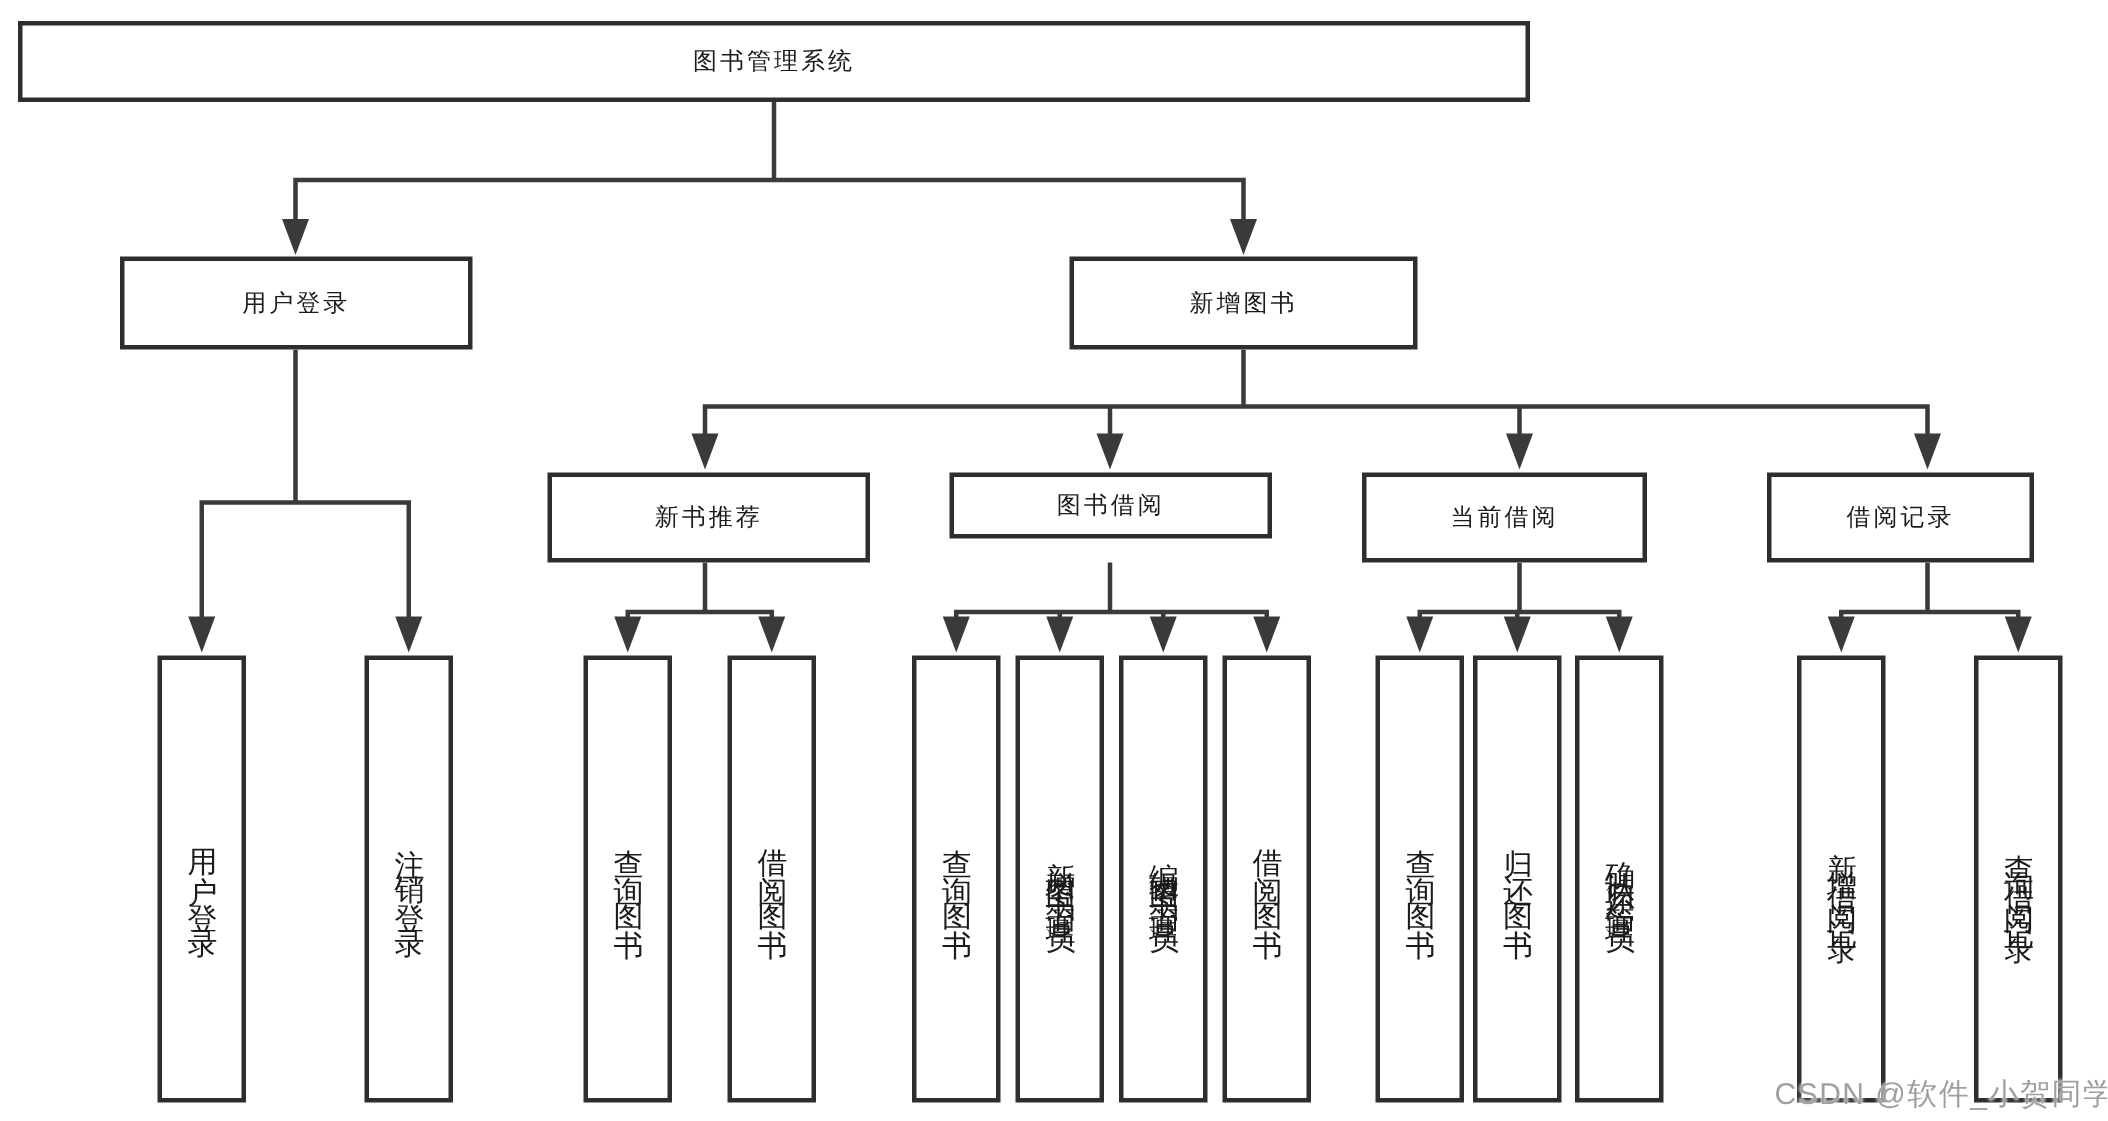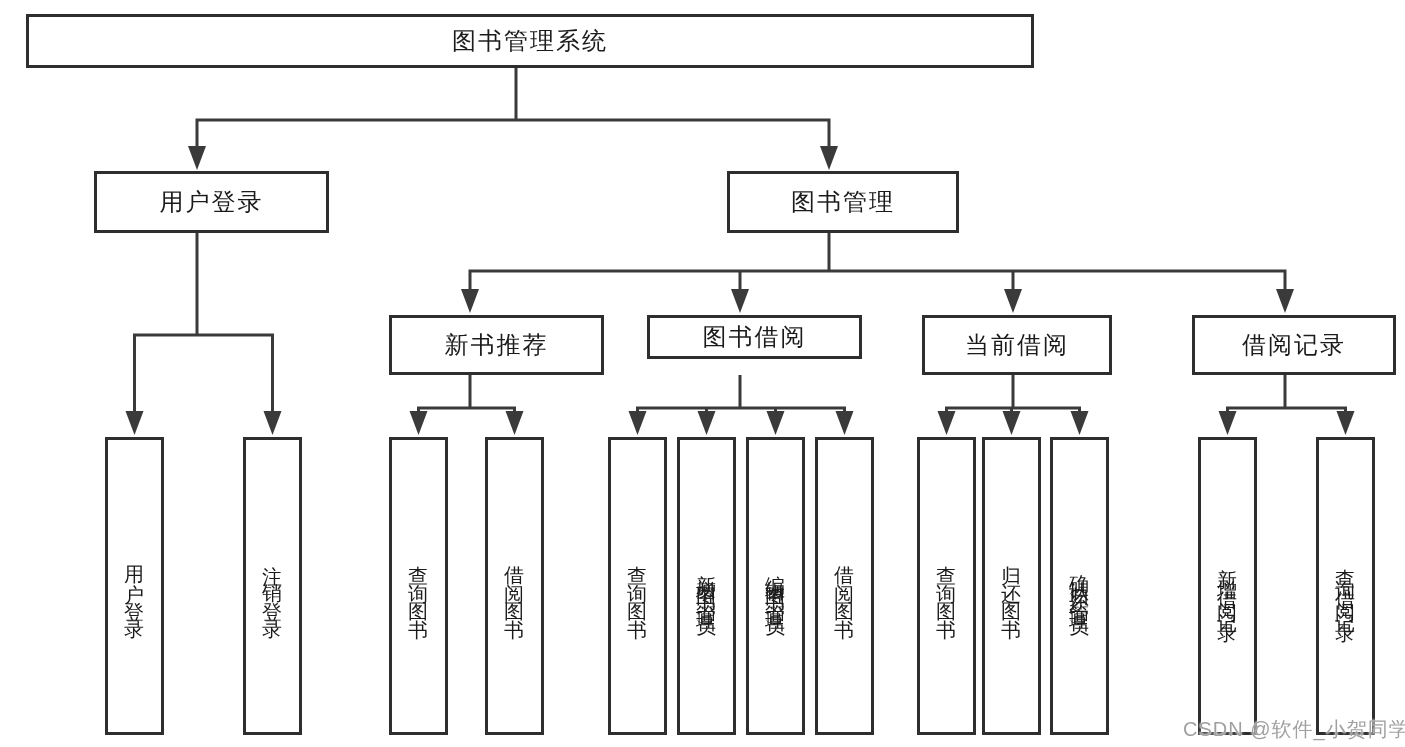--- a/index.html
+++ b/index.html
@@ -12,21 +12,21 @@
   }
   .wires{position:absolute;left:0;top:0;width:1405px;height:747px;}
   .node{
     position:absolute;
     box-sizing:border-box;
     border:3px solid #2e2e2e;
     background:#ffffff;
     display:flex;align-items:center;justify-content:center;
     color:#1b1b1b;
   }
-  .h{font-size:24px;letter-spacing:2px;white-space:nowrap;margin-left:14px;}
+  .h{font-size:16px;letter-spacing:2px;white-space:nowrap;}
   .v span{
     writing-mode:vertical-rl;
     text-orientation:mixed;
     font-size:20px;
     line-height:1;
     white-space:nowrap;
   }
   .sp-lg span{letter-spacing:18px;}
   .sp-md span{letter-spacing:11px;}
   .sp-sm span{letter-spacing:6px;}
@@ -105,33 +105,33 @@
   </svg>
 
   <div class="node h" style="left:12px;top:14px;width:1008px;height:54px">
     <span>图书管理系统</span>
   </div>
 
   <div class="node h" style="left:80px;top:171px;width:235px;height:62px">
     <span>用户登录</span>
   </div>
   <div class="node h" style="left:713px;top:171px;width:232px;height:62px">
-    <span>图书管理</span>
+    <span>新增图书</span>
   </div>
 
-  <div class="node h" style="left:375px;top:315px;width:215px;height:60px">
+  <div class="node h" style="left:365px;top:315px;width:215px;height:60px">
     <span>新书推荐</span>
   </div>
   <div class="node h" style="left:633px;top:315px;width:215px;height:44px">
     <span>图书借阅</span>
   </div>
   <div class="node h" style="left:908px;top:315px;width:190px;height:60px">
     <span>当前借阅</span>
   </div>
-  <div class="node h" style="left:1178px;top:315px;width:204px;height:60px">
+  <div class="node h" style="left:1178px;top:315px;width:178px;height:60px">
     <span>借阅记录</span>
   </div>
 
   <div class="node v sp-lg" style="left:105px;top:437px;width:59px;height:298px">
     <span>用户登录</span>
   </div>
   <div class="node v sp-lg" style="left:243px;top:437px;width:59px;height:298px">
     <span>注销登录</span>
   </div>
 

